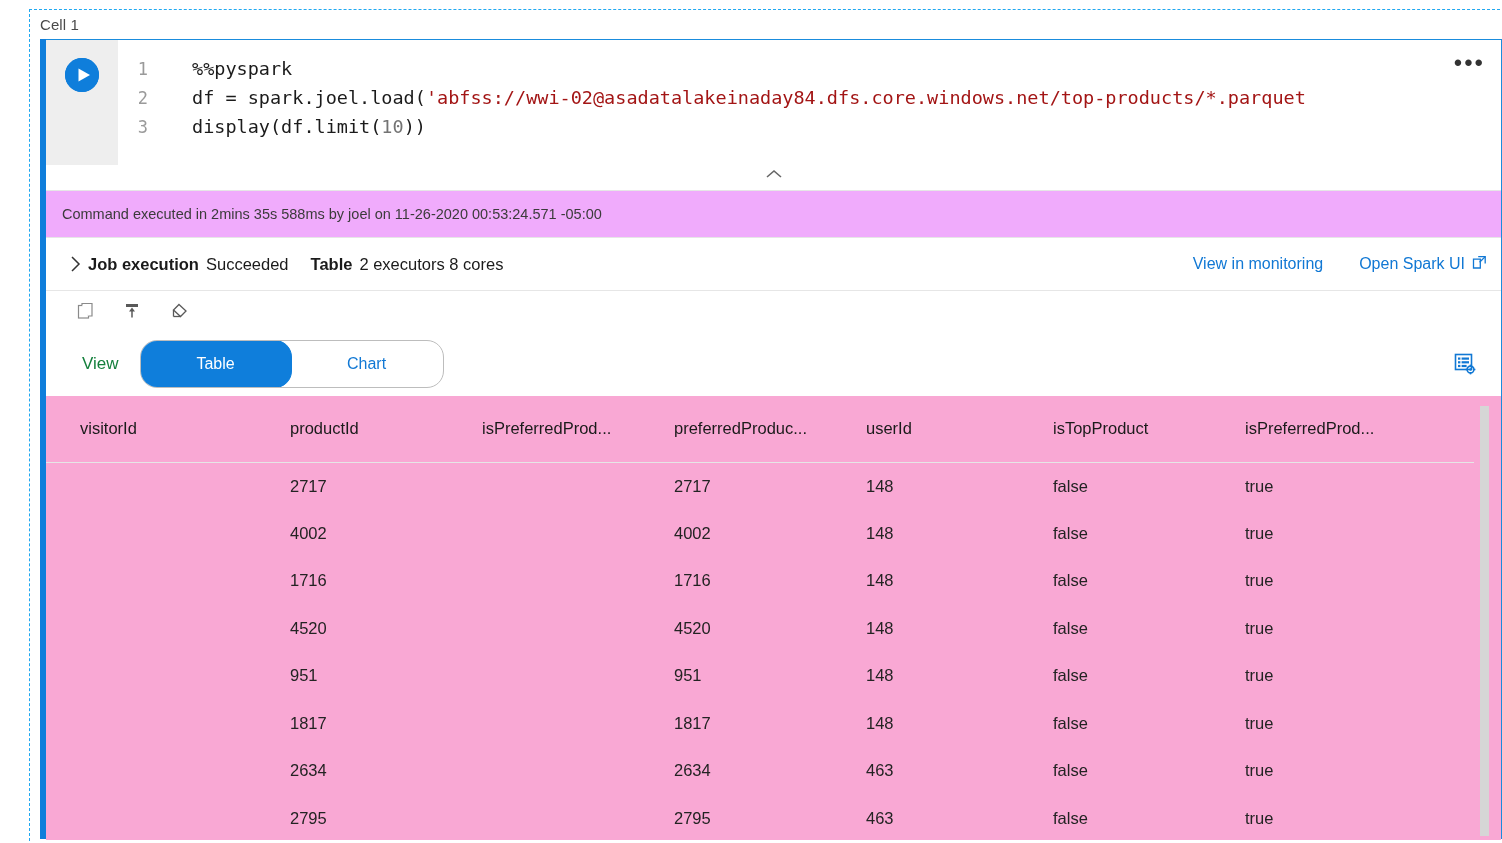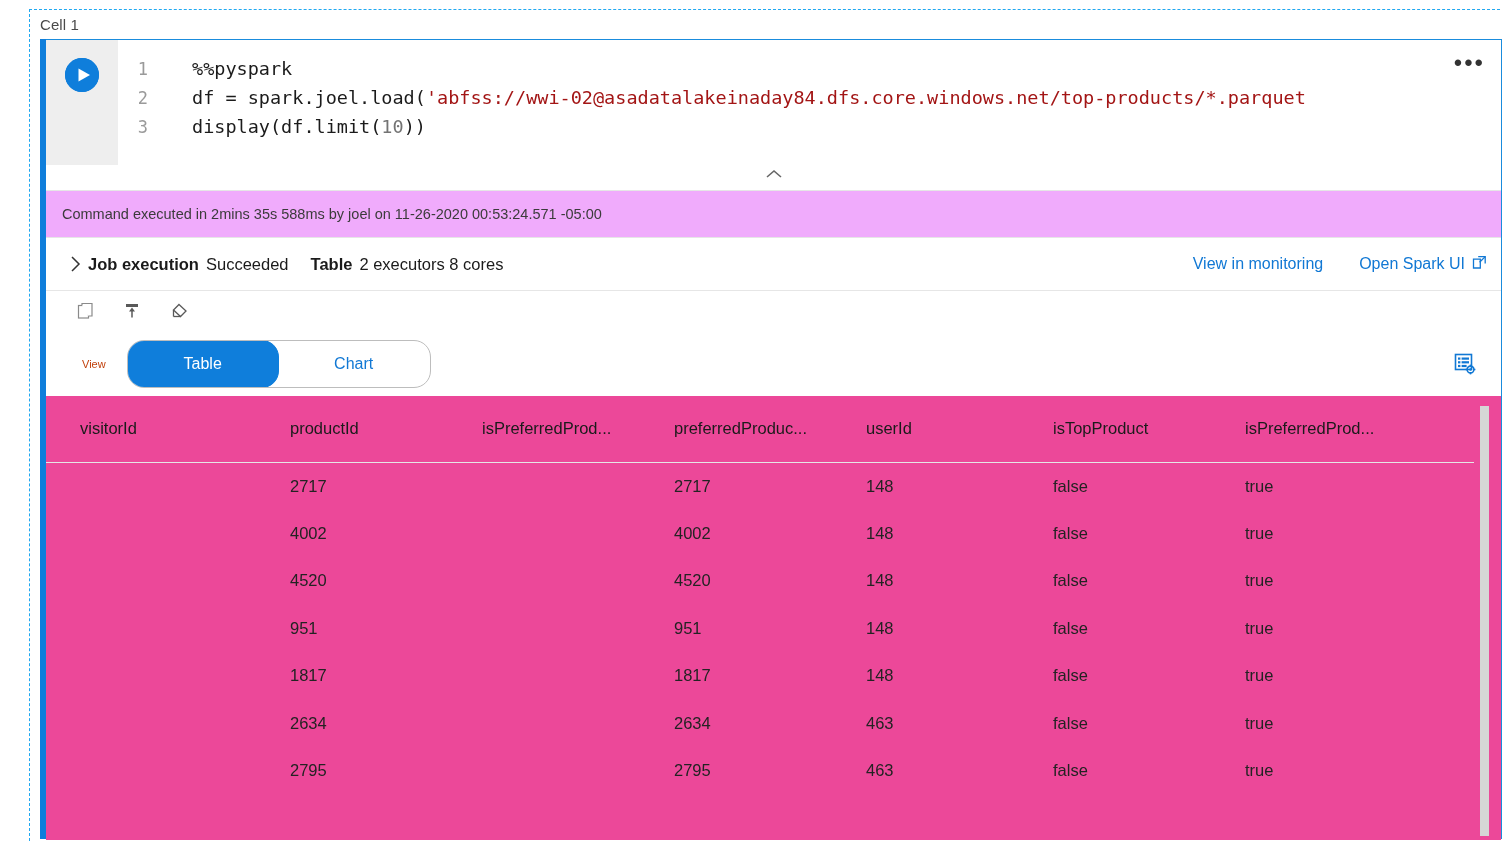--- a/index.html
+++ b/index.html
@@ -194,21 +194,21 @@
   }
 
   
   .view-row {
     height: 65px;
     display: flex; align-items: center;
     padding: 0 22px 0 36px;
     background: #fff;
     position: relative;
   }
-  .view-label { font-size: 11px; color: #c2410c; margin-right: 21px; }
+  .view-label { font-size: 17px; color: #15803d; margin-right: 21px; }
   .pill {
     width: 304px; height: 48px;
     border: 1px solid #bdbdbd;
     border-radius: 17px;
     display: flex;
     overflow: hidden;
     background: #fff;
   }
   .pill-opt {
     flex: 1 1 50%;
@@ -227,21 +227,21 @@
   .table-settings {
     margin-left: auto;
     width: 28px; height: 28px;
     display: flex; align-items: center; justify-content: center;
     cursor: pointer;
   }
 
   
   .table-wrap {
     position: relative;
-    background: #ec4899;
+    background: #f9a8d4;
     height: 444px;
     overflow: hidden;
   }
   table.grid {
     border-collapse: collapse;
     width: 1428px;
     table-layout: fixed;
     margin-left: 0;
   }
   table.grid th {
@@ -446,20 +446,29 @@
                 <td class="c0"></td>
                 <td class="c1">4002</td>
                 <td class="c2"></td>
                 <td class="c3">4002</td>
                 <td class="c4">148</td>
                 <td class="c5">false</td>
                 <td class="c6">true</td>
               </tr>
               <tr>
                 <td class="c0"></td>
+                <td class="c1">1716</td>
+                <td class="c2"></td>
+                <td class="c3">1716</td>
+                <td class="c4">148</td>
+                <td class="c5">false</td>
+                <td class="c6">true</td>
+              </tr>
+              <tr>
+                <td class="c0"></td>
                 <td class="c1">4520</td>
                 <td class="c2"></td>
                 <td class="c3">4520</td>
                 <td class="c4">148</td>
                 <td class="c5">false</td>
                 <td class="c6">true</td>
               </tr>
               <tr>
                 <td class="c0"></td>
                 <td class="c1">951</td>

